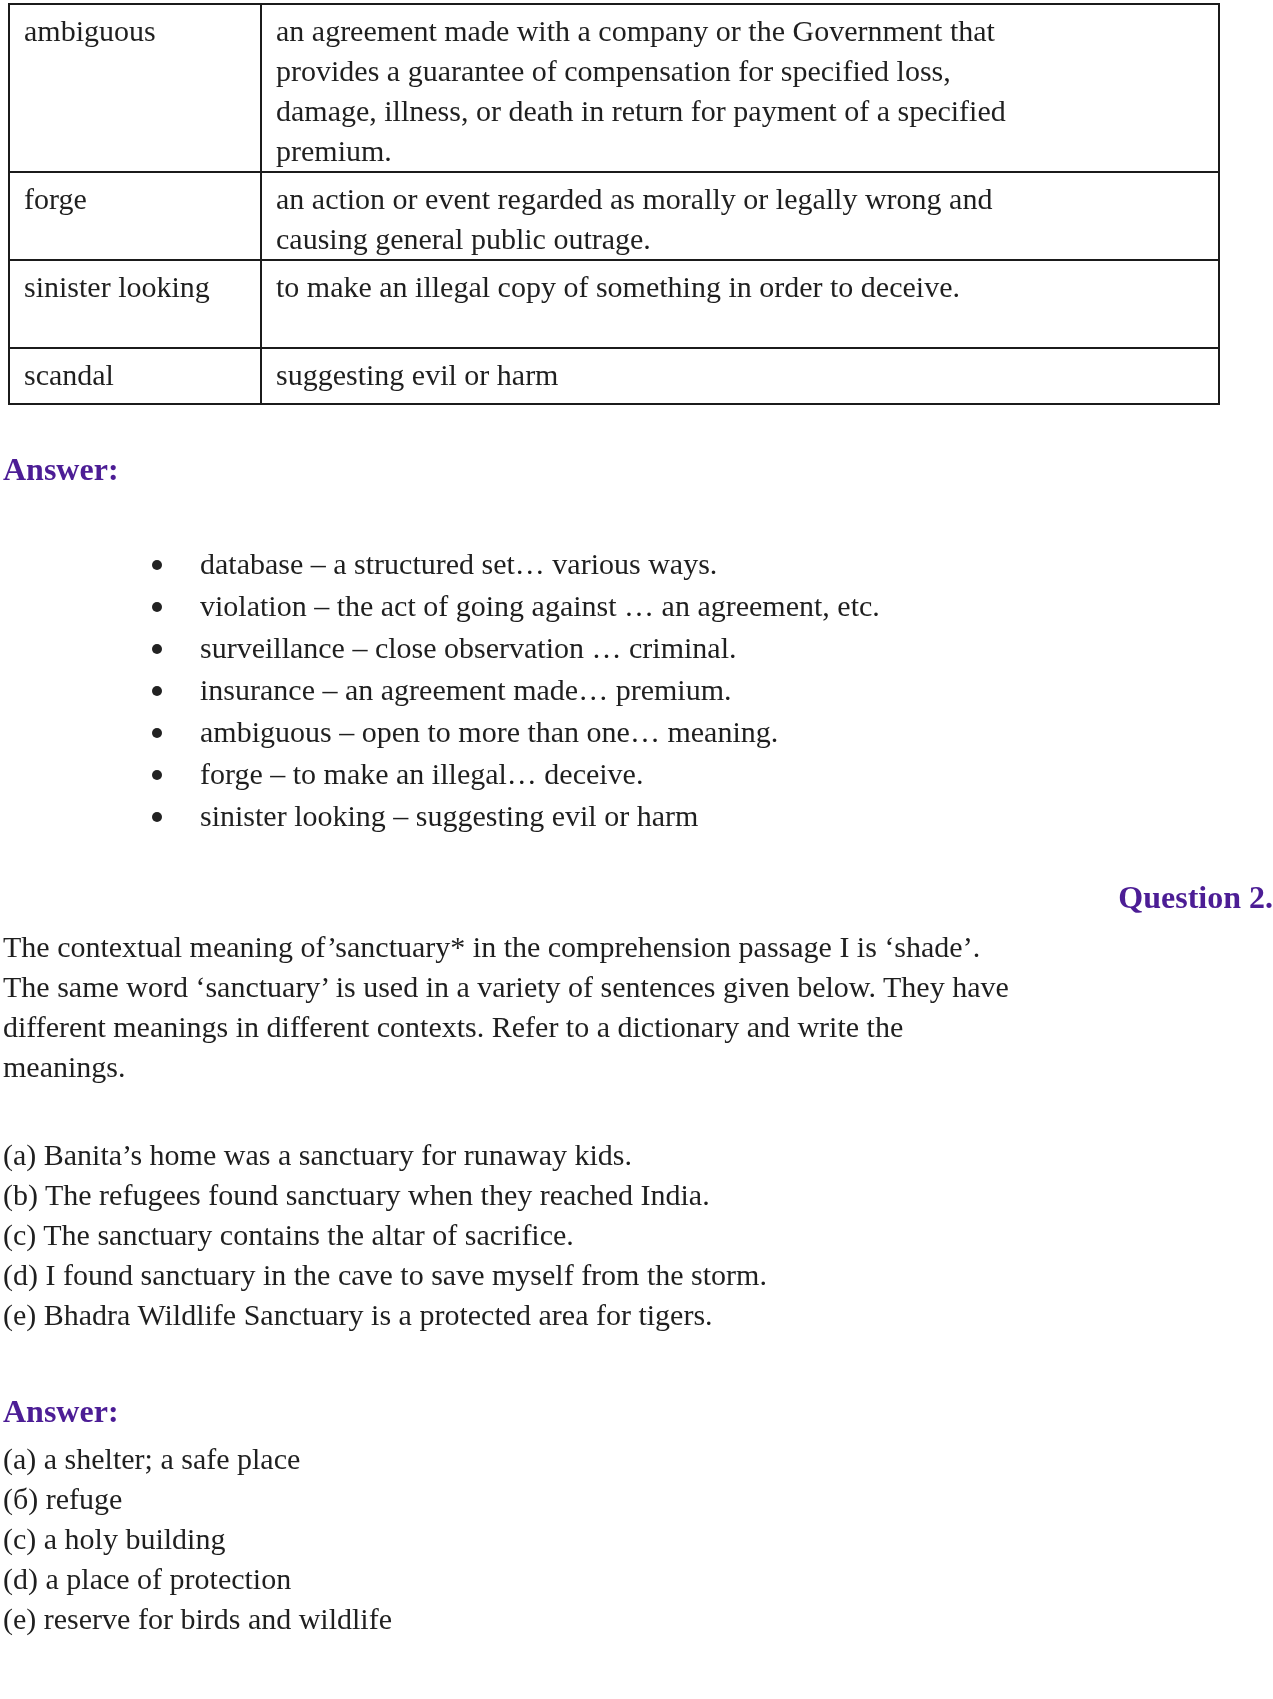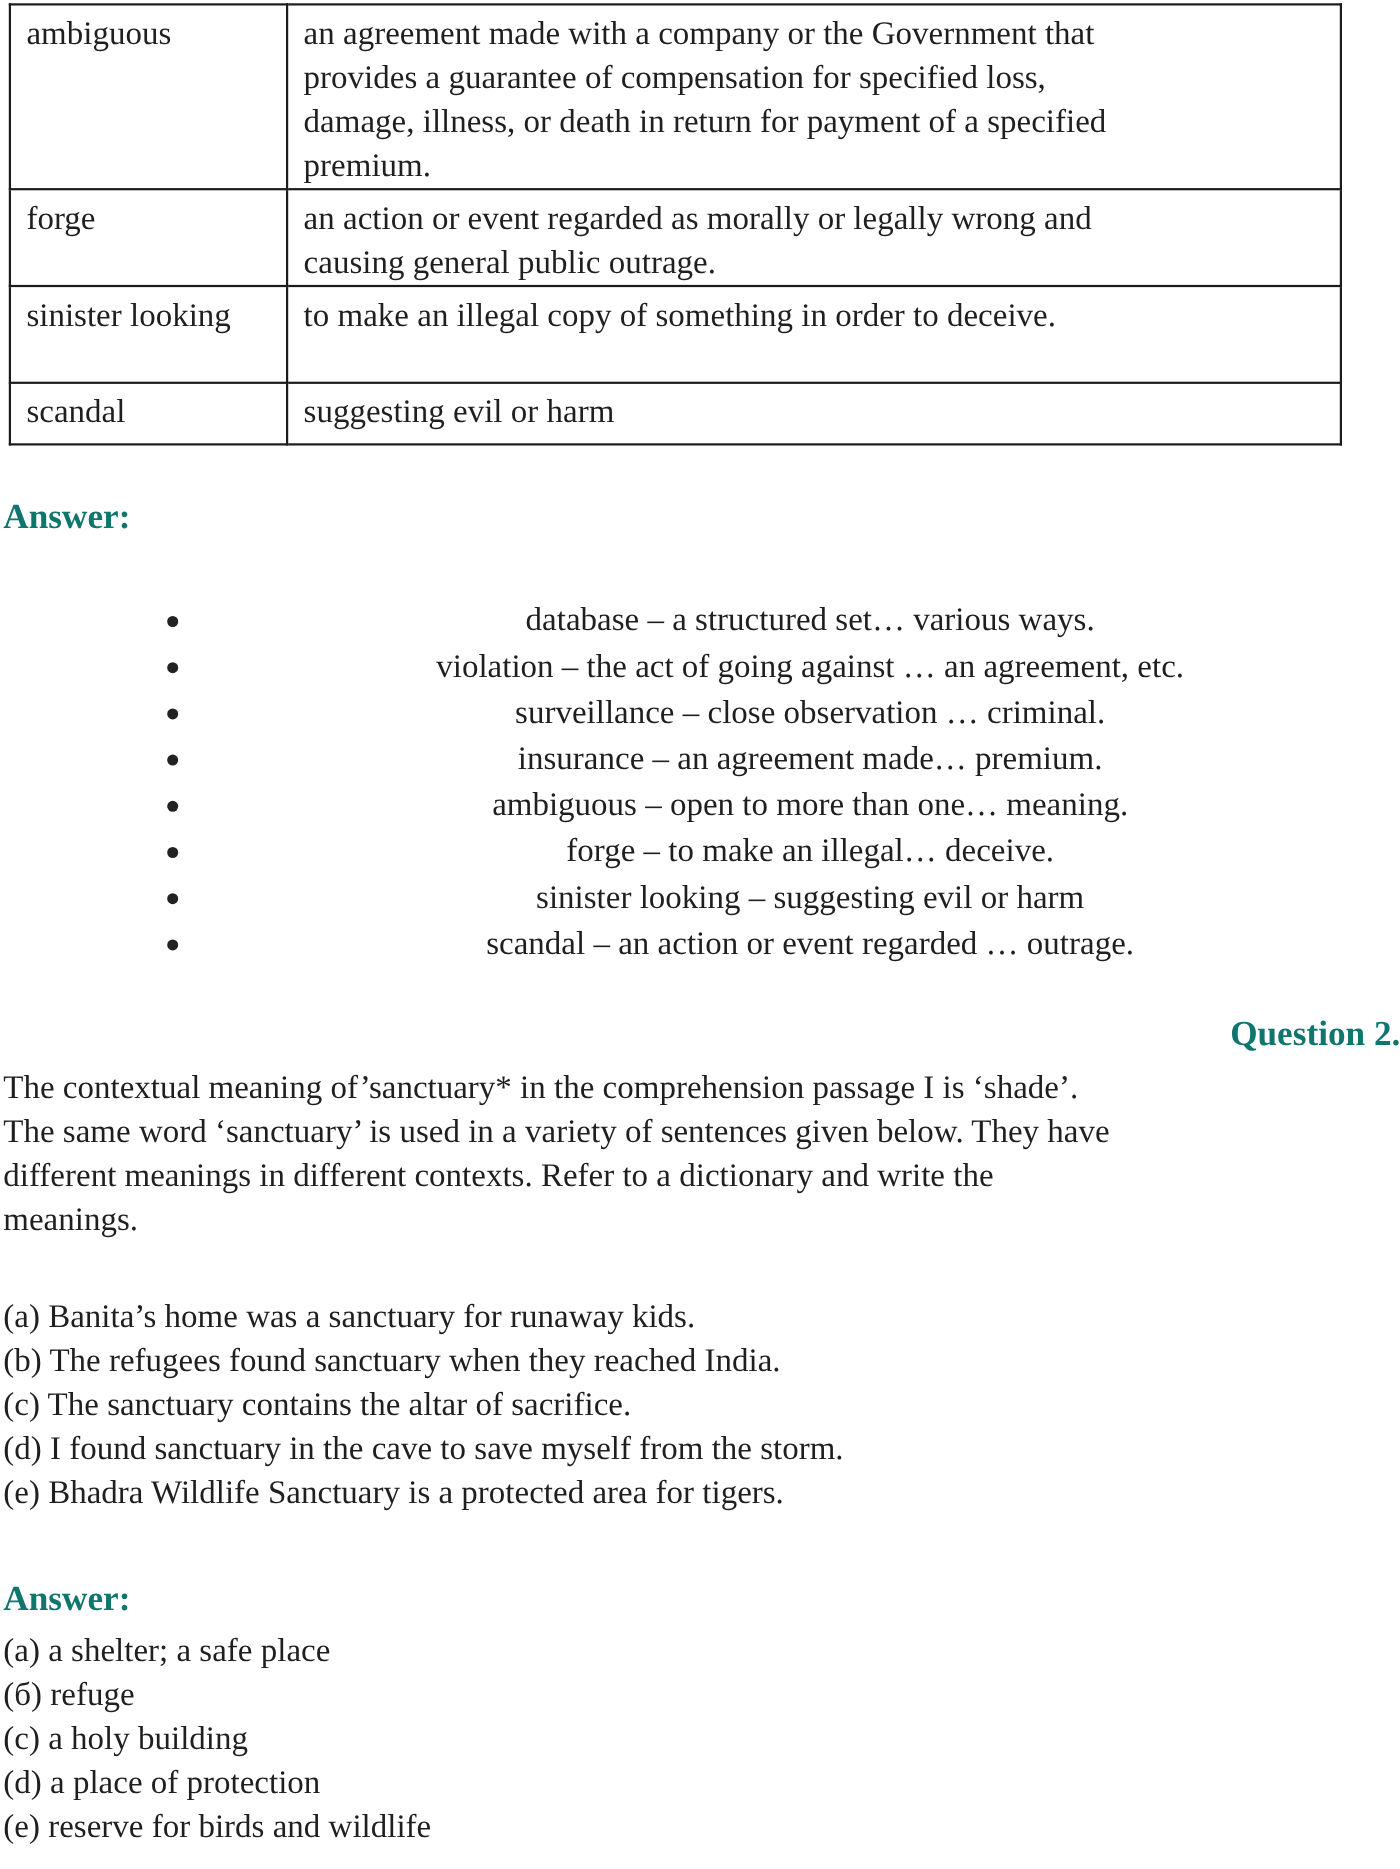--- a/index.html
+++ b/index.html
@@ -40,31 +40,30 @@
   tr.row-2 { height: 88px; }
   tr.row-3 { height: 88px; }
   tr.row-4 { height: 56px; }
 
   
   h2.doc-heading {
     margin: 0 0 0 3px;
     font-size: 32px;
     line-height: 36px;
     font-weight: 700;
-    color: #0f766e;
+    color: #4c1d95;
   }
   #answer1-heading { margin-top: 46px; }
   #question2-heading { margin-top: 42px; text-align: right; }
   #answer2-heading { margin-top: 58px; }
 
   
   ul.bullets {
     margin: 56px 0 0 0;
     padding: 0;
-    text-align: center;
   }
   ul.bullets li {
     list-style: none;
     position: relative;
     padding-left: 200px;
     height: 42px;
     line-height: 42px;
     font-size: 30px;
     white-space: nowrap;
   }
@@ -138,21 +137,20 @@
   <h2 class="doc-heading" id="answer1-heading">Answer:</h2>
 
   <ul class="bullets">
     <li><span class="dot"></span><span>database – a structured set… various ways.</span></li>
     <li><span class="dot"></span><span>violation – the act of going against … an agreement, etc.</span></li>
     <li><span class="dot"></span><span>surveillance – close observation … criminal.</span></li>
     <li><span class="dot"></span><span>insurance – an agreement made… premium.</span></li>
     <li><span class="dot"></span><span>ambiguous – open to more than one… meaning.</span></li>
     <li><span class="dot"></span><span>forge – to make an illegal… deceive.</span></li>
     <li><span class="dot"></span><span>sinister looking – suggesting evil or harm</span></li>
-    <li><span class="dot"></span><span>scandal – an action or event regarded … outrage.</span></li>
   </ul>
 
   <h2 class="doc-heading" id="question2-heading">Question 2.</h2>
 
   <div class="line-block" id="q2-intro">
     <div class="t-line">The contextual meaning of’sanctuary* in the comprehension passage I is ‘shade’.</div>
     <div class="t-line">The same word ‘sanctuary’ is used in a variety of sentences given below. They have</div>
     <div class="t-line">different meanings in different contexts. Refer to a dictionary and write the</div>
     <div class="t-line">meanings.</div>
   </div>

